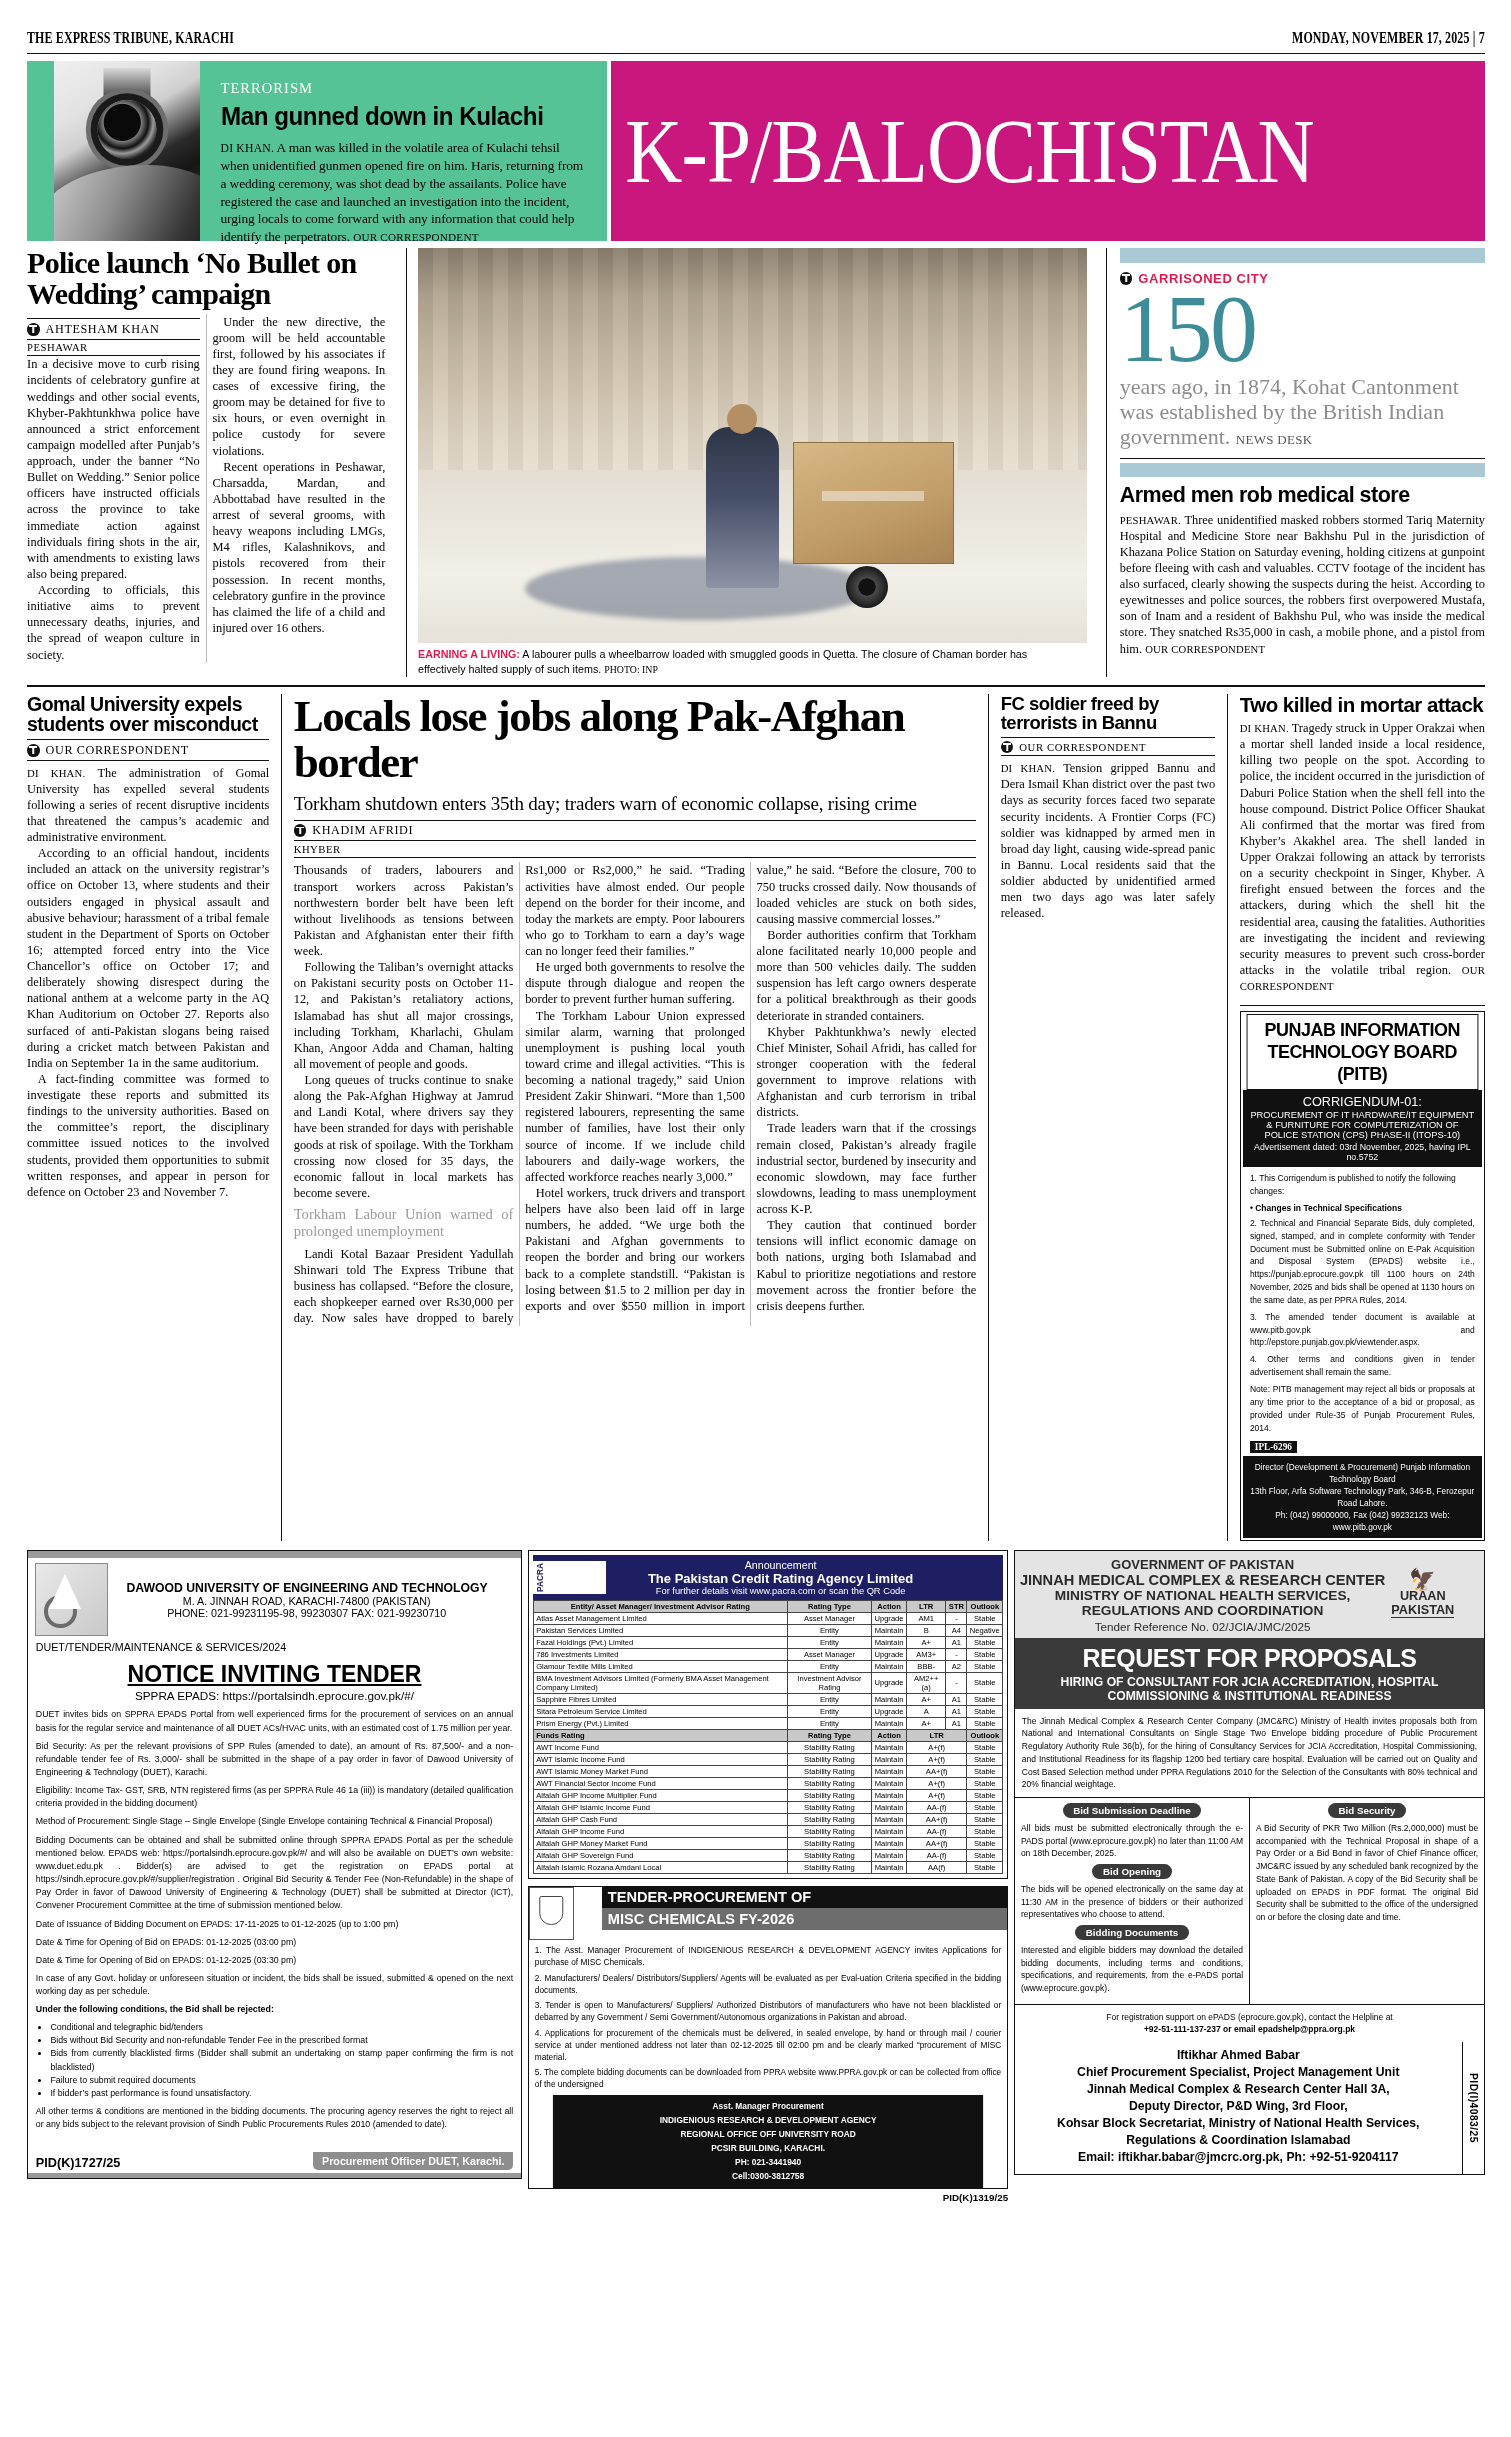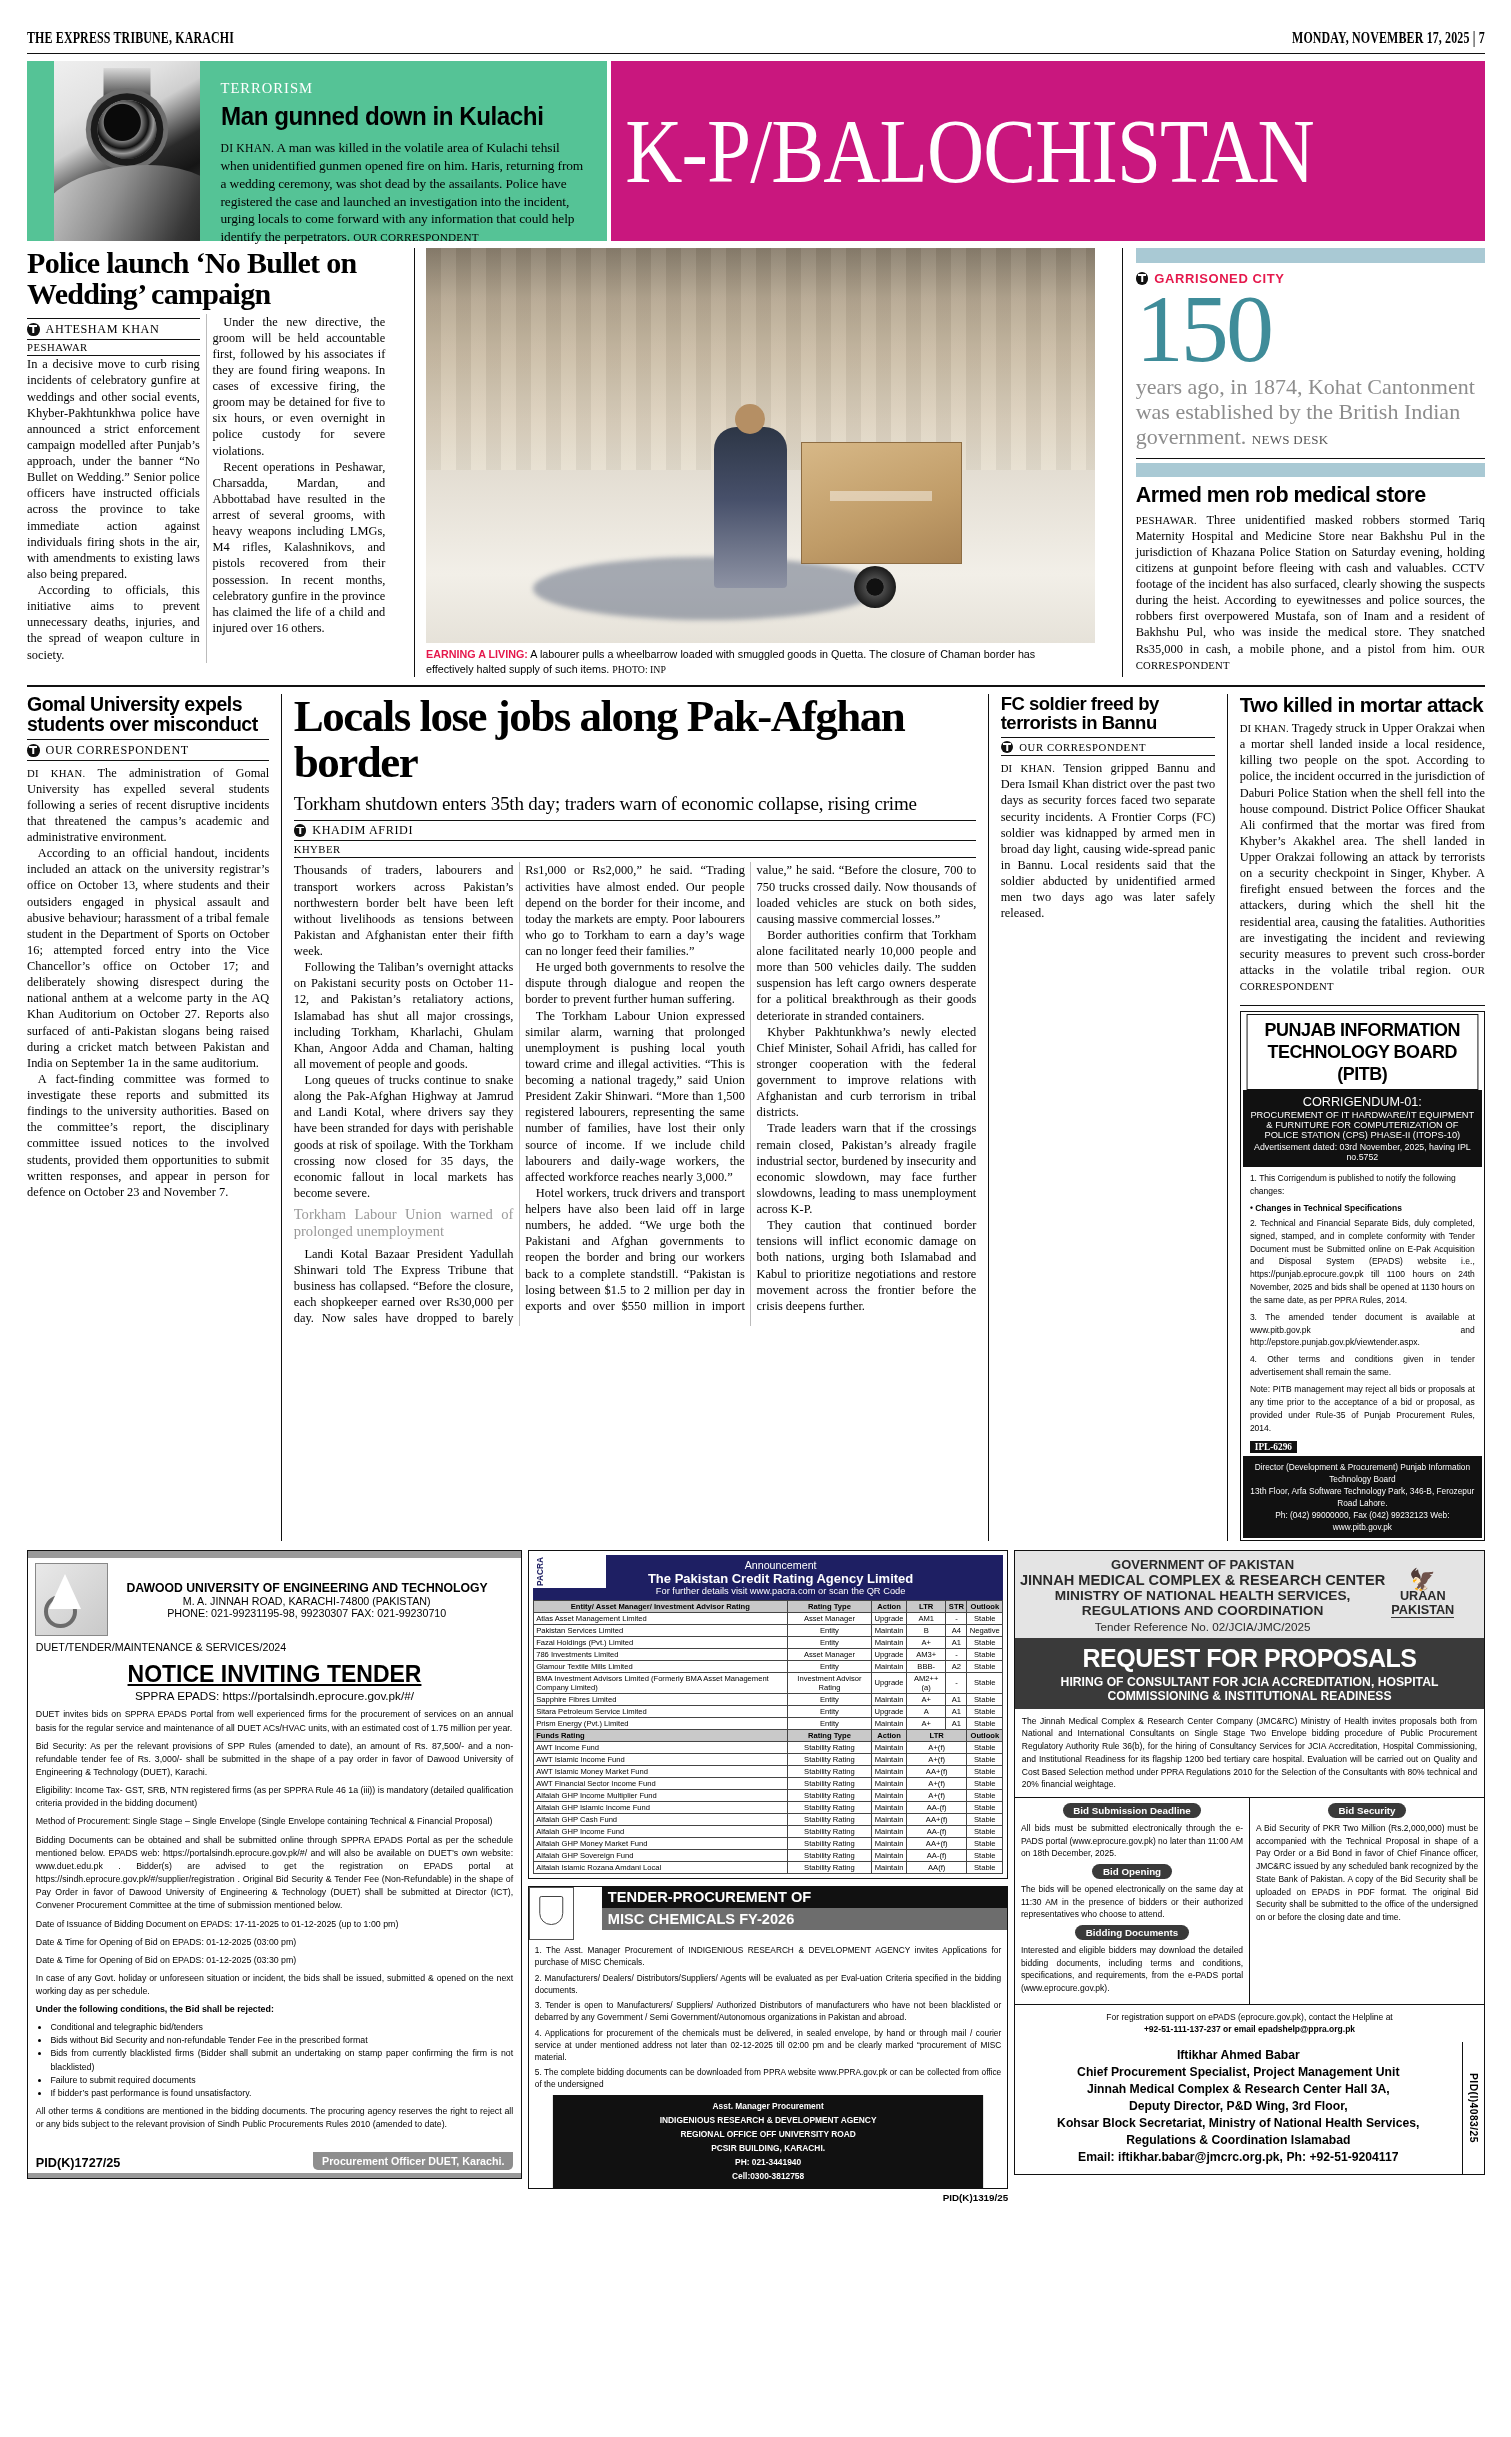--- a/index.html
+++ b/index.html
@@ -61,21 +61,21 @@
   .byname { font-size:12.2px; font-variant:small-caps; letter-spacing:0.6px; font-weight:400; }
   .dateline-row { border-bottom:0.7px solid #111; font-size:10.7px; font-variant:small-caps;
     letter-spacing:0.5px; padding:1.5px 0 2px; }
 
   .bodytext { font-size:12.4px; line-height:1.3; text-align:justify; hyphens:auto; }
   .bodytext p { text-indent:10.7px; }
   .bodytext p:first-child { text-indent:0; }
   .sc { font-variant:small-caps; font-size:10.7px; letter-spacing:0.2px;}
 
   
-  .secA { display:flex; margin-top:7.8px; gap:16px;justify-content:flex-end; }
+  .secA { display:flex; margin-top:7.8px; gap:8px;justify-content:flex-end; }
   .colA1 { width:371px; padding-right:12.7px; }
   .colA2 { width:692px; padding:0 10.7px; border-left:0.7px solid #111; }
   .colA3 { flex:1; padding-left:12.7px; border-left:0.7px solid #111; }
 
   .headSerif { font-family:"Liberation Serif", serif; font-weight:700; line-height:1.02;
      letter-spacing:-0.7px; }
   .h-noBullet { font-size:30px; }
   .twocol2 { column-count:2; column-gap:12.7px; column-rule:0.5px solid #bbb; margin-top:3.9px;}
 
   .photo-main { width:100%; height:395px; position:relative; overflow:hidden;
@@ -156,21 +156,21 @@
   .duet-logo::before{content:"";position:absolute;left:12%;bottom:10%;width:24.4px;height:24.4px;border-radius:50%;
      border:4.4px solid #6b6b6b;}
   .duet-title { font-family:"Liberation Sans",sans-serif; font-weight:700; font-size:13px;
      text-align:center; flex:1; transform:scaleX(.94);}
   .duet-sub { font-family:"Liberation Sans",sans-serif; font-weight:400; font-size:10.7px; }
   .duet-body { font-family:"Liberation Sans",sans-serif; font-size:8.8px; line-height:1.5;
      padding:2px 7.8px 4.9px; text-align:justify;}
   .duet-body p { margin-bottom:4.9px;}
   .duet-body ul { padding-left:14.6px; }
 
-  .pacra-band { background:#1e1f63; color:#fff; display:flex; align-items:flex-start; }
+  .pacra-band { background:#1e1f63; color:#fff; display:flex; align-items:center; }
   .pacra-logo { background:#fff; color:#1e1f63; width:73px; display:flex; align-items:center;
      font-family:"Liberation Sans",sans-serif; font-weight:700; font-size:8.3px; padding:2px;}
   .pacra-mid { flex:1; text-align:center; font-family:"Liberation Sans",sans-serif; padding:3.9px 2px;}
   .qr { width:42px; background:
      repeating-conic-gradient(#000 0 25%, #fff 0 50%) 0 0/6.8px 6.8px; margin:2.9px;}
   table.ratings { width:100%; border-collapse:collapse; font-family:"Liberation Sans",sans-serif;
      font-size:7.6px;}
   table.ratings th, table.ratings td { border:0.5px solid #444; padding:1px 2.4px; }
   table.ratings thead th { background:#c9c9c9; font-weight:700; text-align:center;}
   table.ratings td.l { text-align:left; }

